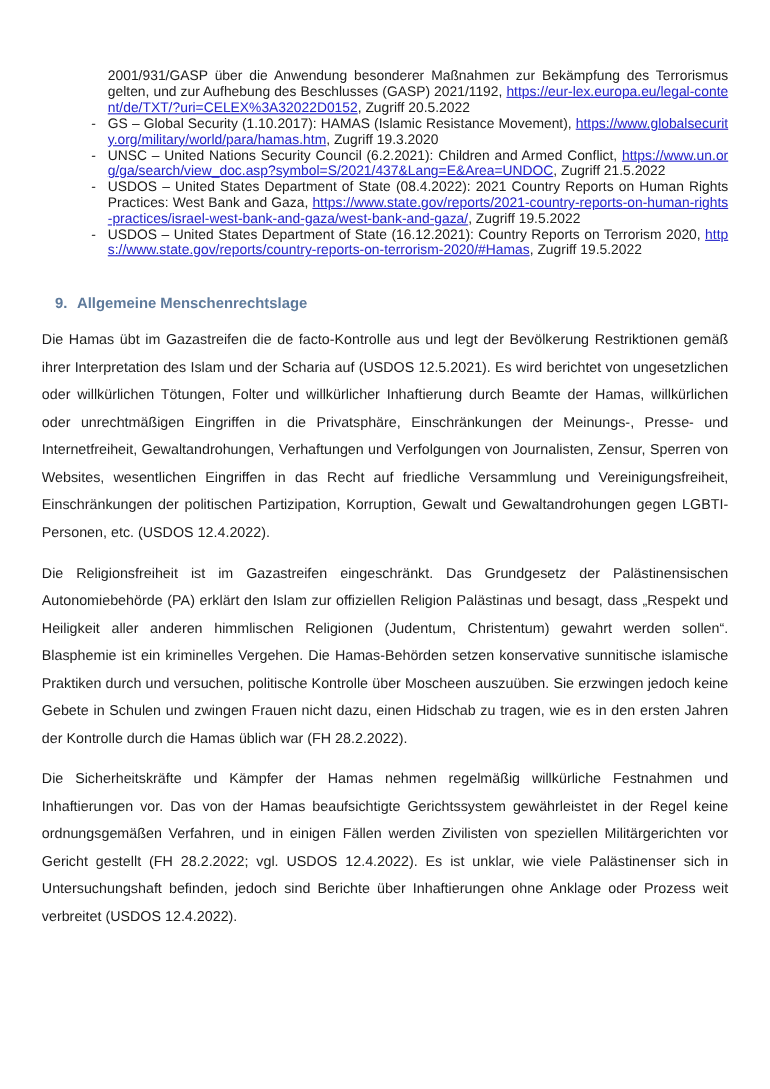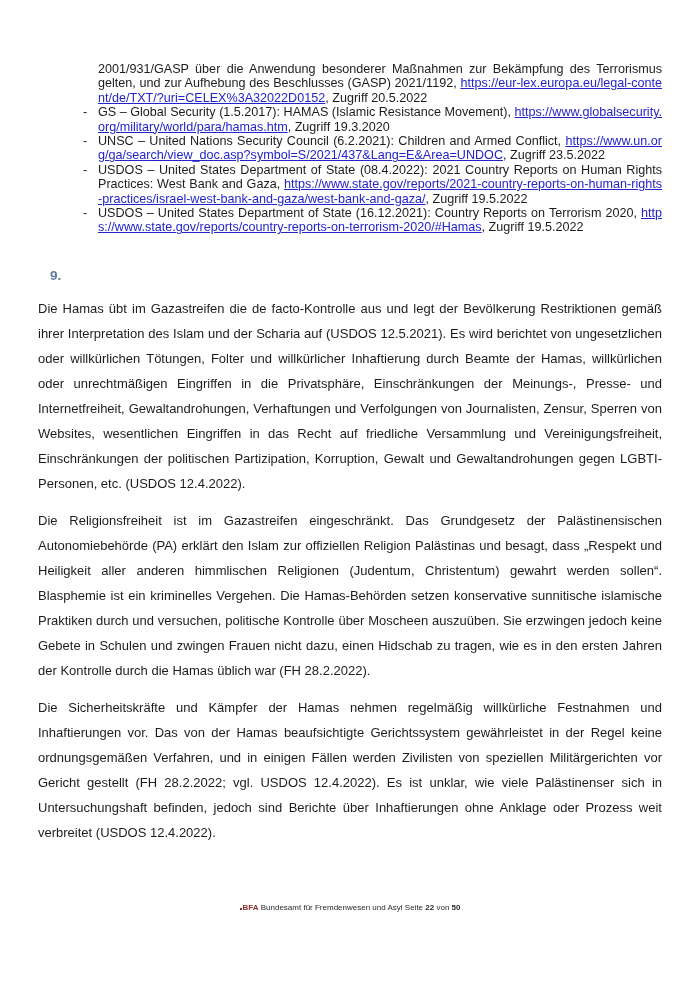--- a/index.html
+++ b/index.html
@@ -77,46 +77,39 @@
 
 <div class="page">
 
   <div class="sources" id="sources">
       <div class="src-item">
         <span class="dash"></span>
         <div class="src-text"><span>2001/931/GASP über die Anwendung besonderer Maßnahmen zur Bekämpfung des Terrorismus gelten, und zur Aufhebung des Beschlusses (GASP) 2021/1192, </span><a class="src-link">https://eur-lex.europa.eu/legal-content/de/TXT/?uri=CELEX%3A32022D0152</a><span>, Zugriff 20.5.2022</span></div>
       </div>
       <div class="src-item">
         <span class="dash">-</span>
-        <div class="src-text"><span>GS – Global Security (1.5.2017): HAMAS (Islamic Resistance Movement), </span><a class="src-link">https://www.globalsecurity.org/military/world/para/hamas.htm</a><span>, Zugriff 19.3.2020</span></div>
+        <div class="src-text"><span>GS – Global Security (1.10.2017): HAMAS (Islamic Resistance Movement), </span><a class="src-link">https://www.globalsecurity.org/military/world/para/hamas.htm</a><span>, Zugriff 19.3.2020</span></div>
       </div>
       <div class="src-item">
         <span class="dash">-</span>
-        <div class="src-text"><span>UNSC – United Nations Security Council (6.2.2021): Children and Armed Conflict, </span><a class="src-link">https://www.un.org/ga/search/view_doc.asp?symbol=S/2021/437&amp;Lang=E&amp;Area=UNDOC</a><span>, Zugriff 23.5.2022</span></div>
+        <div class="src-text"><span>UNSC – United Nations Security Council (6.2.2021): Children and Armed Conflict, </span><a class="src-link">https://www.un.org/ga/search/view_doc.asp?symbol=S/2021/437&amp;Lang=E&amp;Area=UNDOC</a><span>, Zugriff 21.5.2022</span></div>
       </div>
       <div class="src-item">
         <span class="dash">-</span>
         <div class="src-text"><span>USDOS – United States Department of State (08.4.2022): 2021 Country Reports on Human Rights Practices: West Bank and Gaza, </span><a class="src-link">https://www.state.gov/reports/2021-country-reports-on-human-rights-practices/israel-west-bank-and-gaza/west-bank-and-gaza/</a><span>, Zugriff 19.5.2022</span></div>
       </div>
       <div class="src-item">
         <span class="dash">-</span>
         <div class="src-text"><span>USDOS – United States Department of State (16.12.2021): Country Reports on Terrorism 2020, </span><a class="src-link">https://www.state.gov/reports/country-reports-on-terrorism-2020/#Hamas</a><span>, Zugriff 19.5.2022</span></div>
       </div>
     </div>
 
   <h2 class="heading">
     <span class="h-num">9.</span>
+    <span class="h-text">Allgemeine Menschenrechtslage</span>
   </h2>
 
   <p class="body-p">Die Hamas übt im Gazastreifen die de facto-Kontrolle aus und legt der Bevölkerung Restriktionen gemäß ihrer Interpretation des Islam und der Scharia auf (USDOS 12.5.2021). Es wird berichtet von ungesetzlichen oder willkürlichen Tötungen, Folter und willkürlicher Inhaftierung durch Beamte der Hamas, willkürlichen oder unrechtmäßigen Eingriffen in die Privatsphäre, Einschränkungen der Meinungs-, Presse- und Internetfreiheit, Gewaltandrohungen, Verhaftungen und Verfolgungen von Journalisten, Zensur, Sperren von Websites, wesentlichen Eingriffen in das Recht auf friedliche Versammlung und Vereinigungsfreiheit, Einschränkungen der politischen Partizipation, Korruption, Gewalt und Gewaltandrohungen gegen LGBTI-Personen, etc. (USDOS 12.4.2022).</p>
   <p class="body-p">Die Religionsfreiheit ist im Gazastreifen eingeschränkt. Das Grundgesetz der Palästinensischen Autonomiebehörde (PA) erklärt den Islam zur offiziellen Religion Palästinas und besagt, dass „Respekt und Heiligkeit aller anderen himmlischen Religionen (Judentum, Christentum) gewahrt werden sollen“. Blasphemie ist ein kriminelles Vergehen. Die Hamas-Behörden setzen konservative sunnitische islamische Praktiken durch und versuchen, politische Kontrolle über Moscheen auszuüben. Sie erzwingen jedoch keine Gebete in Schulen und zwingen Frauen nicht dazu, einen Hidschab zu tragen, wie es in den ersten Jahren der Kontrolle durch die Hamas üblich war (FH 28.2.2022).</p>
   <p class="body-p">Die Sicherheitskräfte und Kämpfer der Hamas nehmen regelmäßig willkürliche Festnahmen und Inhaftierungen vor. Das von der Hamas beaufsichtigte Gerichtssystem gewährleistet in der Regel keine ordnungsgemäßen Verfahren, und in einigen Fällen werden Zivilisten von speziellen Militärgerichten vor Gericht gestellt (FH 28.2.2022; vgl. USDOS 12.4.2022). Es ist unklar, wie viele Palästinenser sich in Untersuchungshaft befinden, jedoch sind Berichte über Inhaftierungen ohne Anklage oder Prozess weit verbreitet (USDOS 12.4.2022).</p>
 
-  <div class="footer">
-    <span class="f-mark"></span><span class="f-brand">BFA</span>
-    <span>Bundesamt für Fremdenwesen und Asyl</span>
-    <span>Seite</span>
-    <span class="f-bold">22</span>
-    <span>von</span>
-    <span class="f-bold">50</span>
-  </div>
 
 </div>
 
 </body></html>

